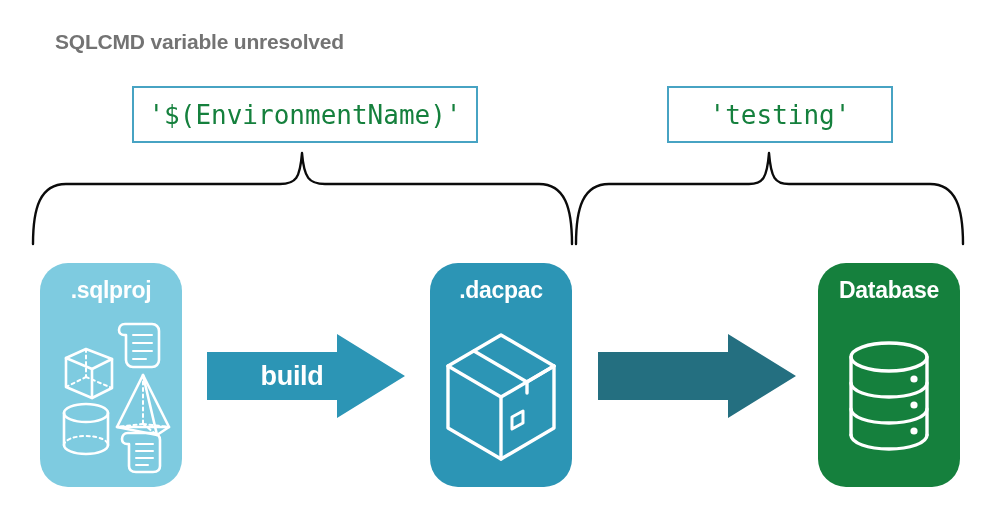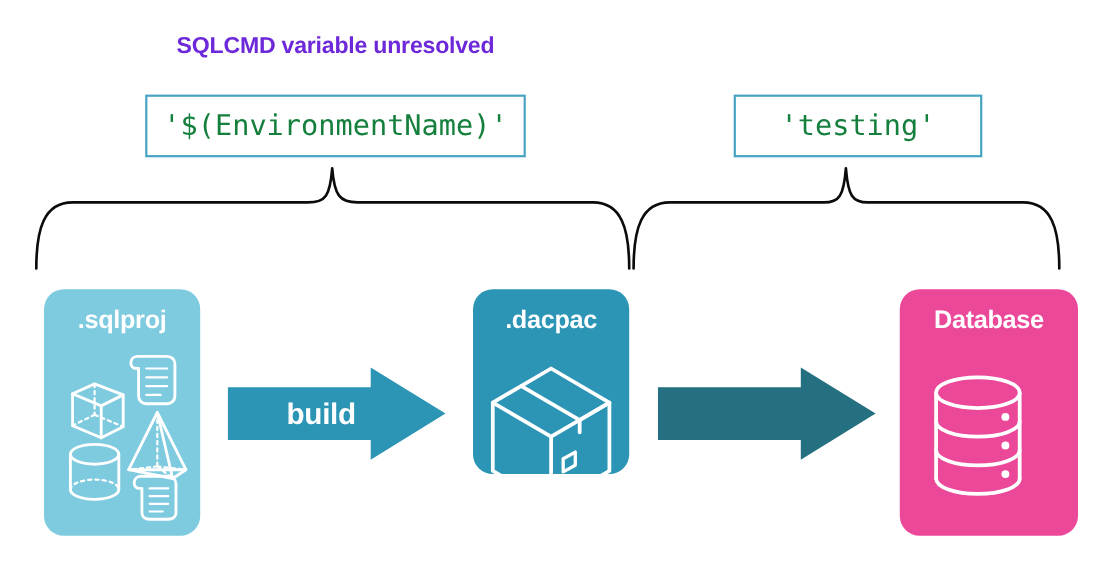--- a/index.html
+++ b/index.html
@@ -18,22 +18,21 @@
     background: #ffffff;
     overflow: hidden;
   }
 
   
   .heading {
     position: absolute;
     font-family: "Liberation Sans", sans-serif;
     font-weight: bold;
     font-size: 21px;
-    color: #6d28d9;
-    text-align: center;
+    color: #737373;
     letter-spacing: -0.2px;
     white-space: nowrap;
   }
   #heading-unresolved { left: 55px;  top: 30px; width: 500px; }
   #heading-set        { left: 591px; top: 30px; width: 355px; }
 
   
   .code-box {
     position: absolute;
     box-sizing: border-box;
@@ -55,26 +54,26 @@
     position: absolute;
     overflow: visible;
     pointer-events: none;
   }
   #brace-build  { left: 30px;  top: 150px; }
   #brace-deploy { left: 573px; top: 150px; }
 
   
   .card {
     position: absolute;
-    border-radius: 18px;
+    border-radius: 28px;
     box-sizing: border-box;
   }
   #card-sqlproj  { left: 40px;  top: 263px; width: 142px; height: 224px; background: #7ecbe0; }
-  #card-dacpac   { left: 430px; top: 263px; width: 142px; height: 168px; background: #2c95b5; text-decoration: underline; }
-  #card-database { left: 818px; top: 263px; width: 162px; height: 224px; background: #ec4899; }
+  #card-dacpac   { left: 430px; top: 263px; width: 142px; height: 224px; background: #2c95b5; text-decoration: underline; }
+  #card-database { left: 818px; top: 263px; width: 142px; height: 224px; background: #15803d; }
 
   .card-title {
     position: absolute;
     top: 14px;
     left: 0;
     width: 100%;
     text-align: center;
     font-family: "Liberation Sans", sans-serif;
     font-weight: bold;
     font-size: 23px;

